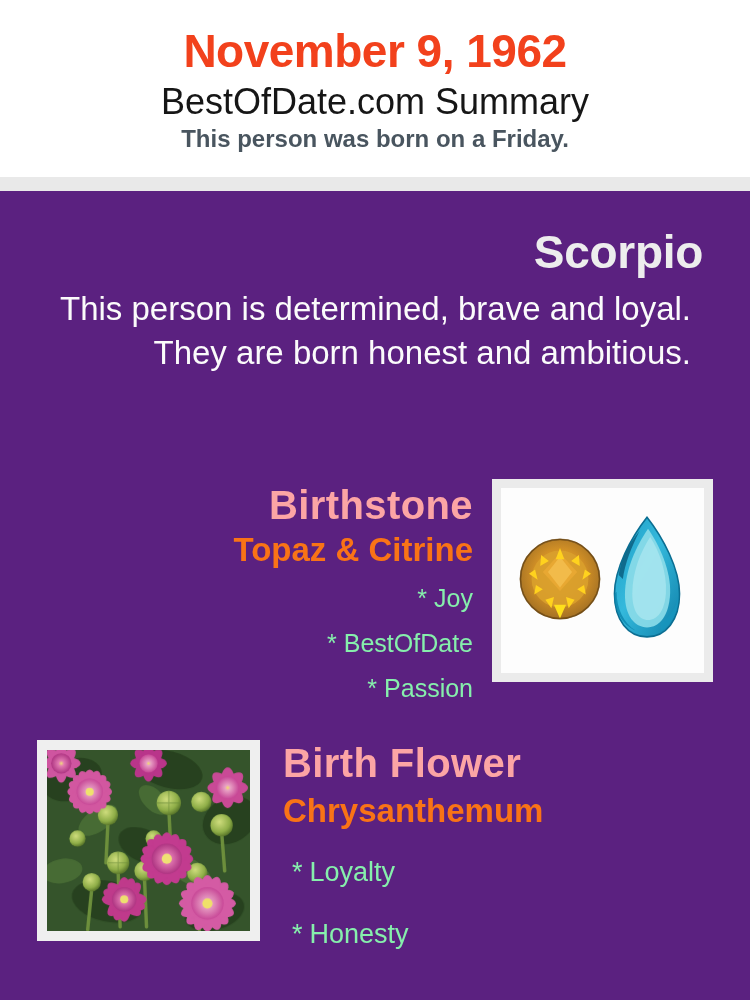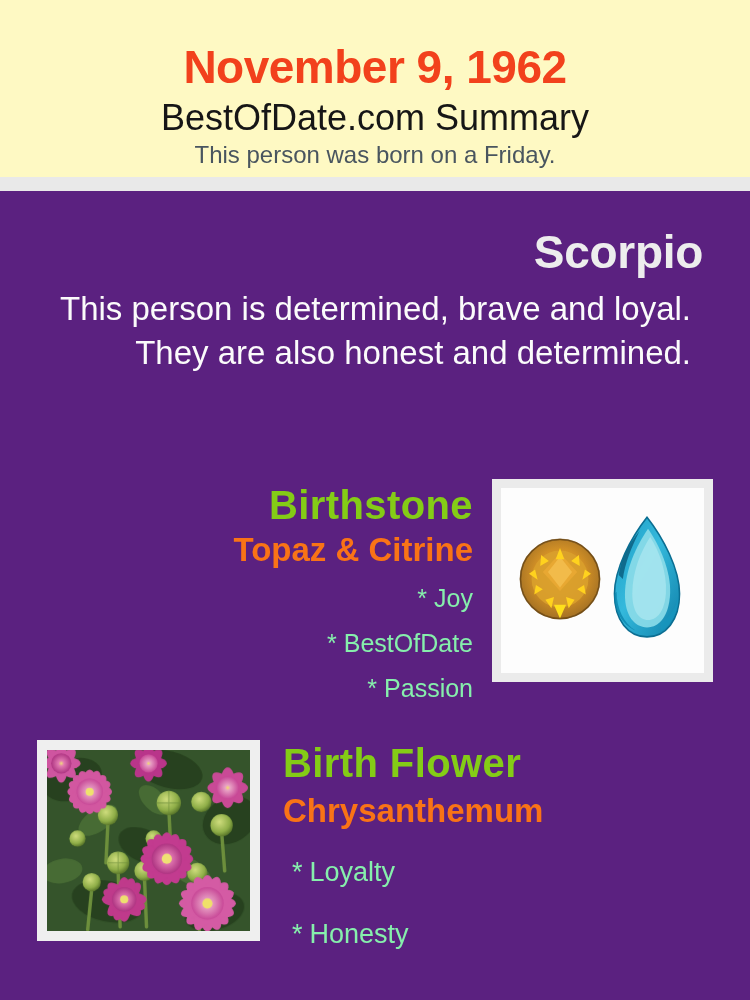--- a/index.html
+++ b/index.html
@@ -24,44 +24,44 @@
     overflow: hidden;
   }
 
   
   .header {
     position: absolute;
     left: 0;
     top: 0;
     width: 750px;
     height: 177px;
-    background: #fef9c3;
+    background: #ffffff;
     text-align: center;
     box-sizing: border-box;
-    padding-top: 38px;
+    padding-top: 22px;
   }
   .date-title {
     font-size: 46px;
     line-height: 58px;
     font-weight: 700;
     color: #f2411c;
     letter-spacing: -0.5px;
     white-space: nowrap;
   }
   .site-summary {
     font-size: 36px;
     line-height: 38px;
     font-weight: 400;
     color: #161616;
     margin-top: 3px;
   }
   .born-note {
     font-size: 24px;
     line-height: 34px;
-    font-weight: 400;
+    font-weight: 700;
     color: #49555f;
     margin-top: 1px;
   }
   .divider-band {
     position: absolute;
     left: 0;
     top: 177px;
     width: 750px;
     height: 14px;
     background: #e9e9e9;
@@ -104,21 +104,21 @@
   .birthstone-block {
     position: absolute;
     left: 33px;
     top: 289px;
     width: 440px;
   }
   .section-heading {
     font-size: 40px;
     line-height: 50px;
     font-weight: 700;
-    color: #84cc16;
+    color: #fca5a5;
     letter-spacing: 0.4px;
   }
   .section-subheading {
     font-size: 33px;
     line-height: 44px;
     font-weight: 700;
     color: #f97316;
     margin-top: -2px;
   }
   .trait-list {
@@ -229,21 +229,21 @@
     <div class="date-title">November 9, 1962</div>
     <div class="site-summary">BestOfDate.com Summary</div>
     <div class="born-note">This person was born on a Friday.</div>
   </div>
   <div class="divider-band"></div>
 
   <div class="body-panel">
 
     <div class="zodiac-block">
       <div class="zodiac-name">Scorpio</div>
-      <div class="zodiac-desc">This person is determined, brave and loyal. They are also honest and determined.</div>
+      <div class="zodiac-desc">This person is determined, brave and loyal. They are born honest and ambitious.</div>
     </div>
 
     <div class="birthstone-block">
       <div class="section-heading">Birthstone</div>
       <div class="section-subheading">Topaz &amp; Citrine</div>
       <ul class="trait-list">
         <li class="trait-item">
           <span class="trait-star">*</span><span>Joy</span>
         </li>
         <li class="trait-item">

